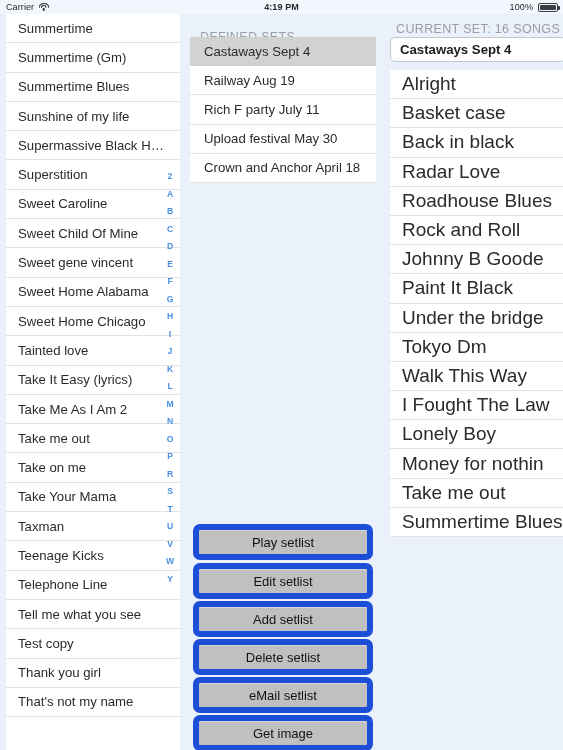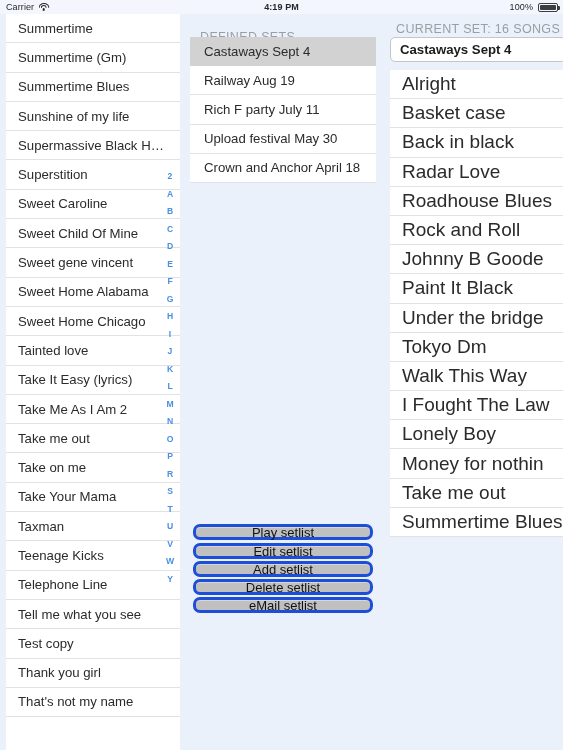--- a/index.html
+++ b/index.html
@@ -102,23 +102,23 @@
     white-space: nowrap; overflow: hidden;
   }
   .set-row.selected { background: #d2d2d2; border-bottom-color: #d2d2d2; }
 
   .button-stack {
     position: absolute; left: 3px; top: 510px;
     width: 180px;
   }
   .btn {
     display: flex; align-items: center; justify-content: center;
-    height: 16px; margin-bottom: 2px;
+    height: 36px; margin-bottom: 2px;
     background: #c0c0c0;
-    border: 3px solid #1d4ed8;
+    border: 6px solid #1d4ed8;
     border-radius: 7px;
     font-size: 13px; color: #121212;
     cursor: pointer;
     box-shadow: inset 0 1px 0 rgba(255,255,255,0.35);
   }
   .btn:first-child { margin-bottom: 3px; }
 
   
   .right-panel {
     position: absolute; left: 381px; top: 14px;
@@ -233,20 +233,21 @@
         <div class="set-row">Rich F party July 11</div>
         <div class="set-row">Upload festival May 30</div>
         <div class="set-row">Crown and Anchor April 18</div>
       </div>
     <div class="button-stack" id="button-stack">
         <div class="btn">Play setlist</div>
         <div class="btn">Edit setlist</div>
         <div class="btn">Add setlist</div>
         <div class="btn">Delete setlist</div>
         <div class="btn">eMail setlist</div>
+        <div class="btn">Get image</div>
       </div>
   </div>
 
   <div class="right-panel">
     <div class="col-header right-header">CURRENT SET: 16 SONGS</div>
     <div class="name-field" placeholder="Set name">Castaways Sept 4</div>
     <div class="current-list" id="current-list">
         <div class="cur-row">Alright</div>
         <div class="cur-row">Basket case</div>
         <div class="cur-row">Back in black</div>

